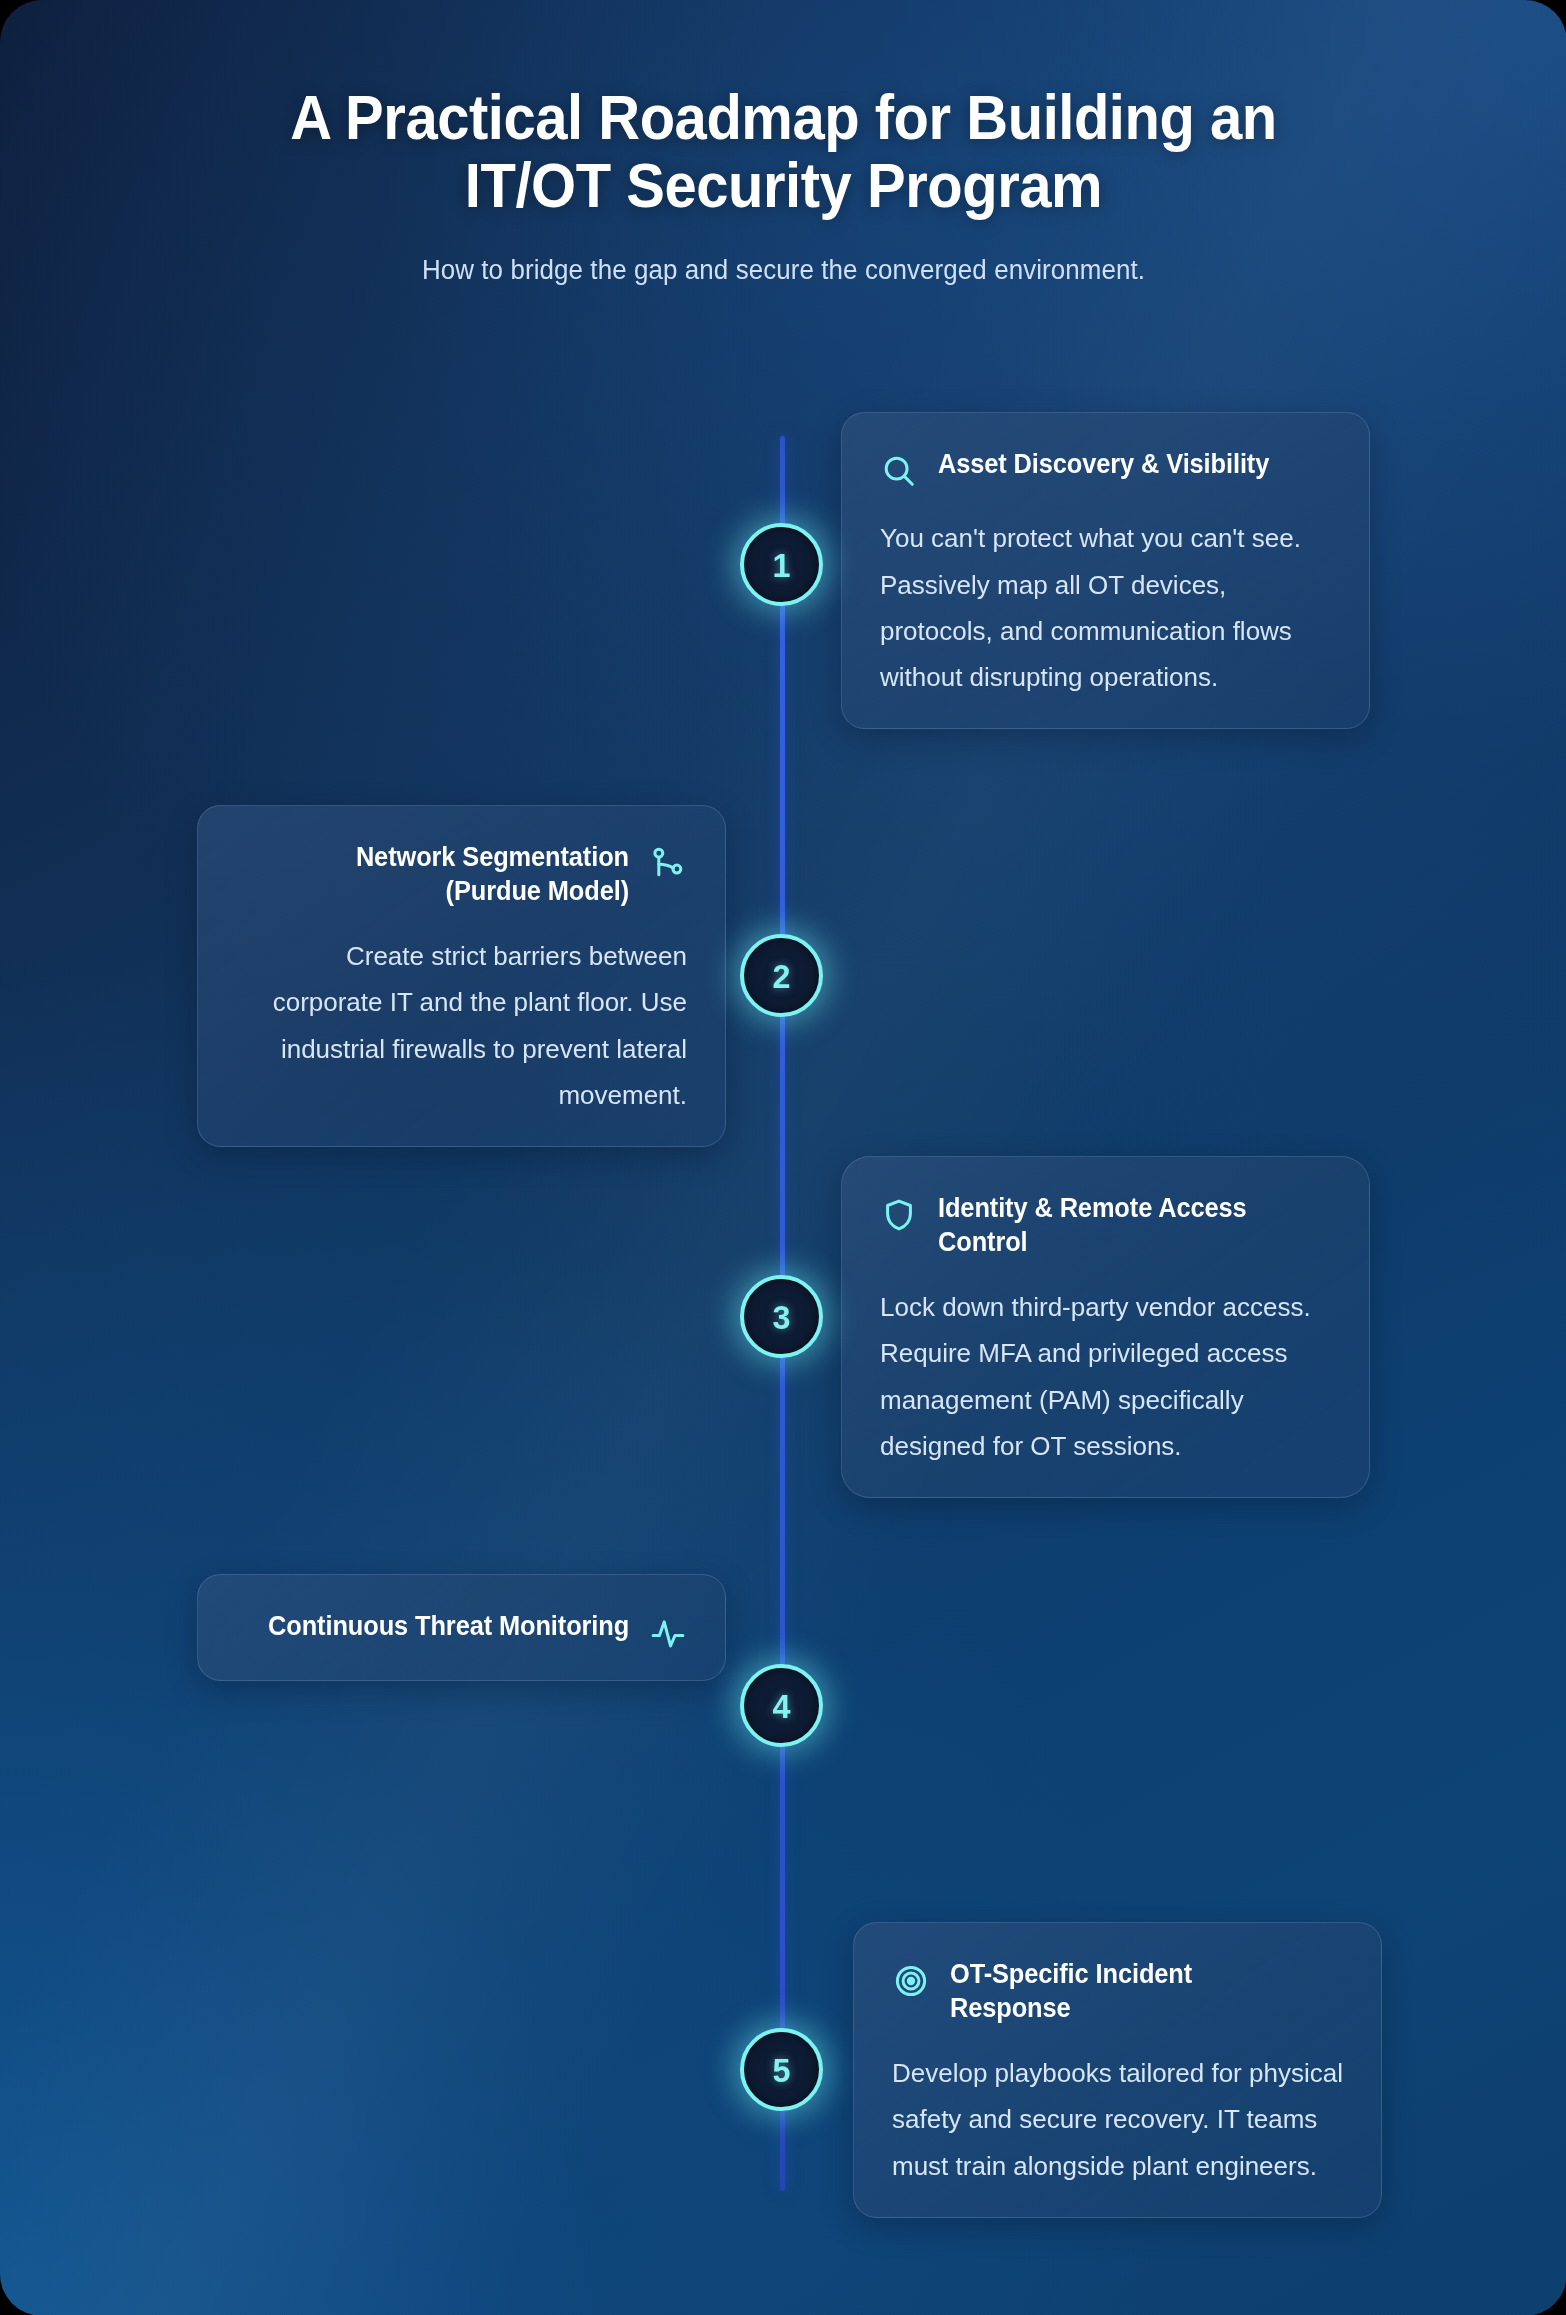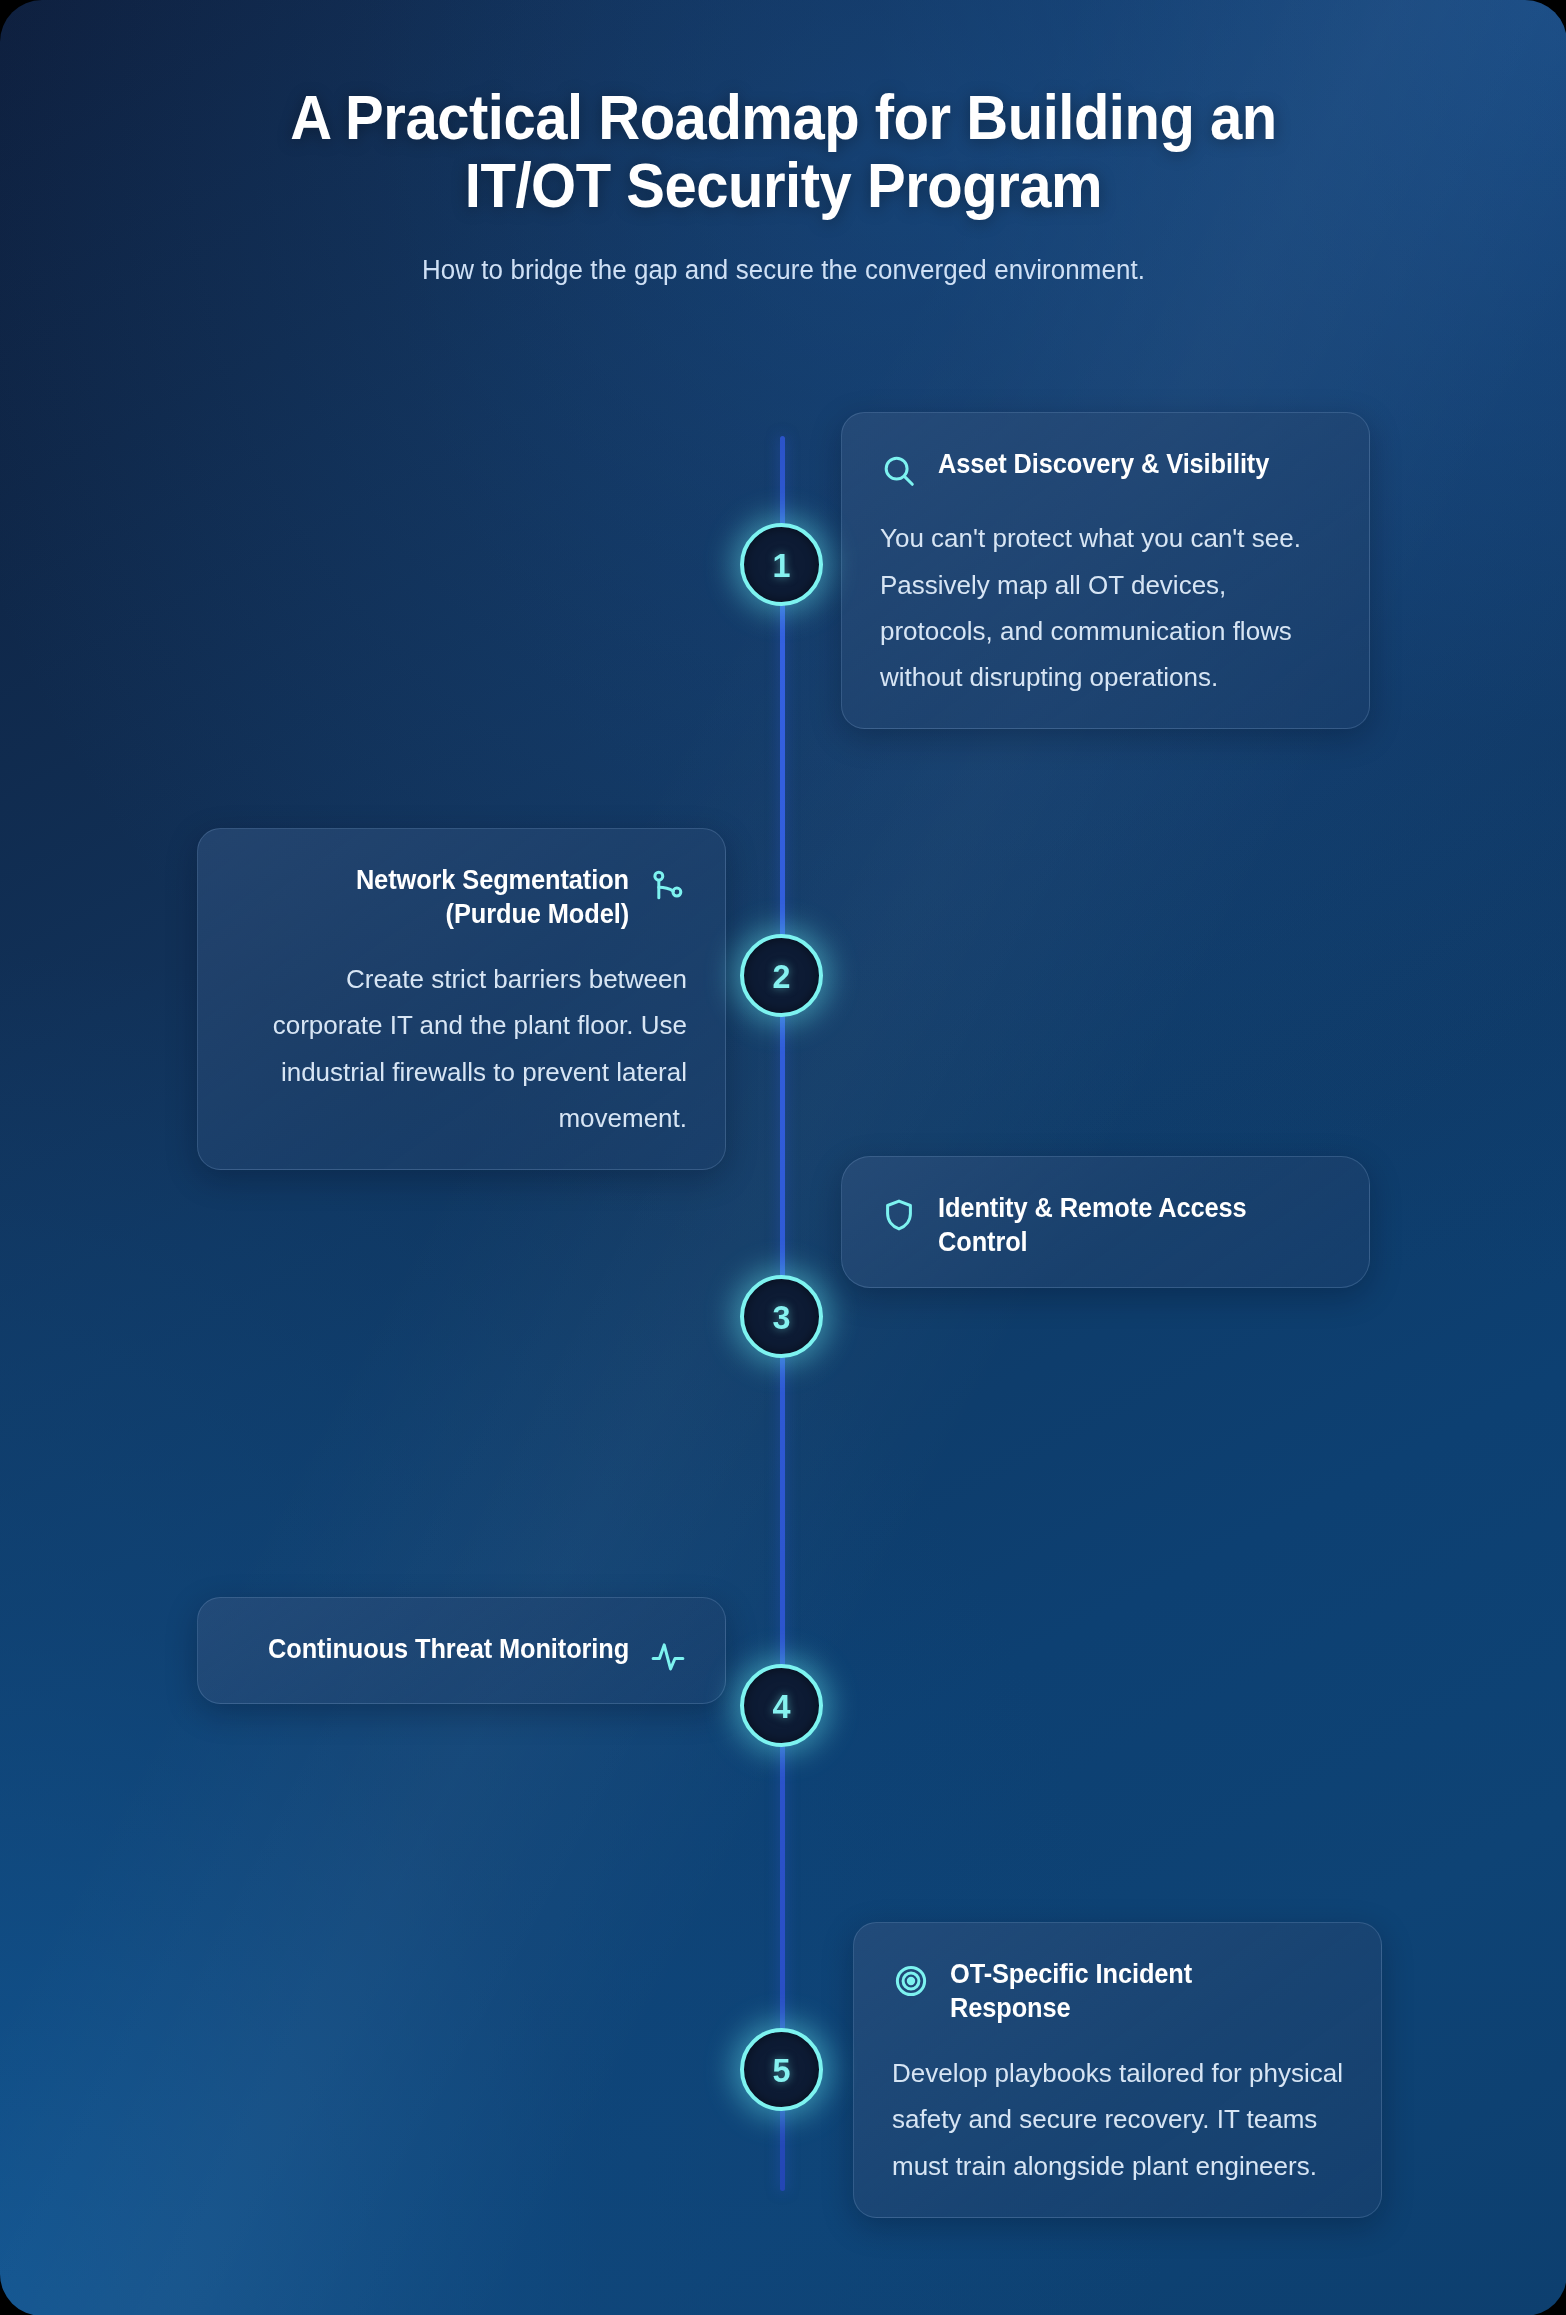--- a/index.html
+++ b/index.html
@@ -97,21 +97,21 @@
     position:absolute;
     width:529px;
     border-radius:23.5px;
     padding:34px 38px 28px 38px;
     background:linear-gradient(145deg, rgba(46,80,124,0.62) 0%, rgba(35,69,112,0.52) 55%, rgba(30,64,108,0.45) 100%);
     border:0.9px solid rgba(160,195,235,0.20);
     box-shadow:0 9px 31px rgba(3,12,28,0.28);
     z-index:4;
   }
   .card.right{ left:841px; }
-  .card.left{ left:197px; text-align:right;margin-top:23px; }
+  .card.left{ left:197px; text-align:right; }
 
   .card-head{ display:flex; align-items:flex-start; gap:20px; }
   .card.left .card-head{ flex-direction:row-reverse; }
 
   .icon{ flex:0 0 auto; width:38px; height:38px; margin-top:5.4px; }
   .icon svg{ display:block; width:38px; height:38px; overflow:visible; }
 
   .card-title{
     font-size:27px;
     font-weight:bold;
@@ -182,20 +182,21 @@
 
   <div class="card right" style="top:1156px;border-radius:29px;">
     <div class="card-head">
       <span class="icon">
         <svg viewBox="0 0 24 24" fill="none" stroke="#7df3f0" stroke-width="1.9" stroke-linejoin="round">
           <path d="M12 3.2 L19.2 6.0 V11.2 C19.2 15.6 16.2 19.2 12 20.8 C7.8 19.2 4.8 15.6 4.8 11.2 V6.0 Z"></path>
         </svg>
       </span>
       <div class="card-title">Identity &amp; Remote Access Control</div>
     </div>
+    <div class="card-body">Lock down third-party vendor access. Require MFA and privileged access management (PAM) specifically designed for OT sessions.</div>
   </div>
   <div class="marker" style="top:1275px;">
     <span class="marker-num">3</span>
   </div>
 
   <div class="card left" style="top:1574px;">
     <div class="card-head">
       <span class="icon">
         <svg viewBox="0 0 24 24" fill="none" stroke="#7df3f0" stroke-width="1.9" stroke-linecap="round" stroke-linejoin="round">
           <polyline points="2.6,13.6 6.6,13.6 9.6,5.0 13.6,20.2 16.4,13.6 21.4,13.6"></polyline>

